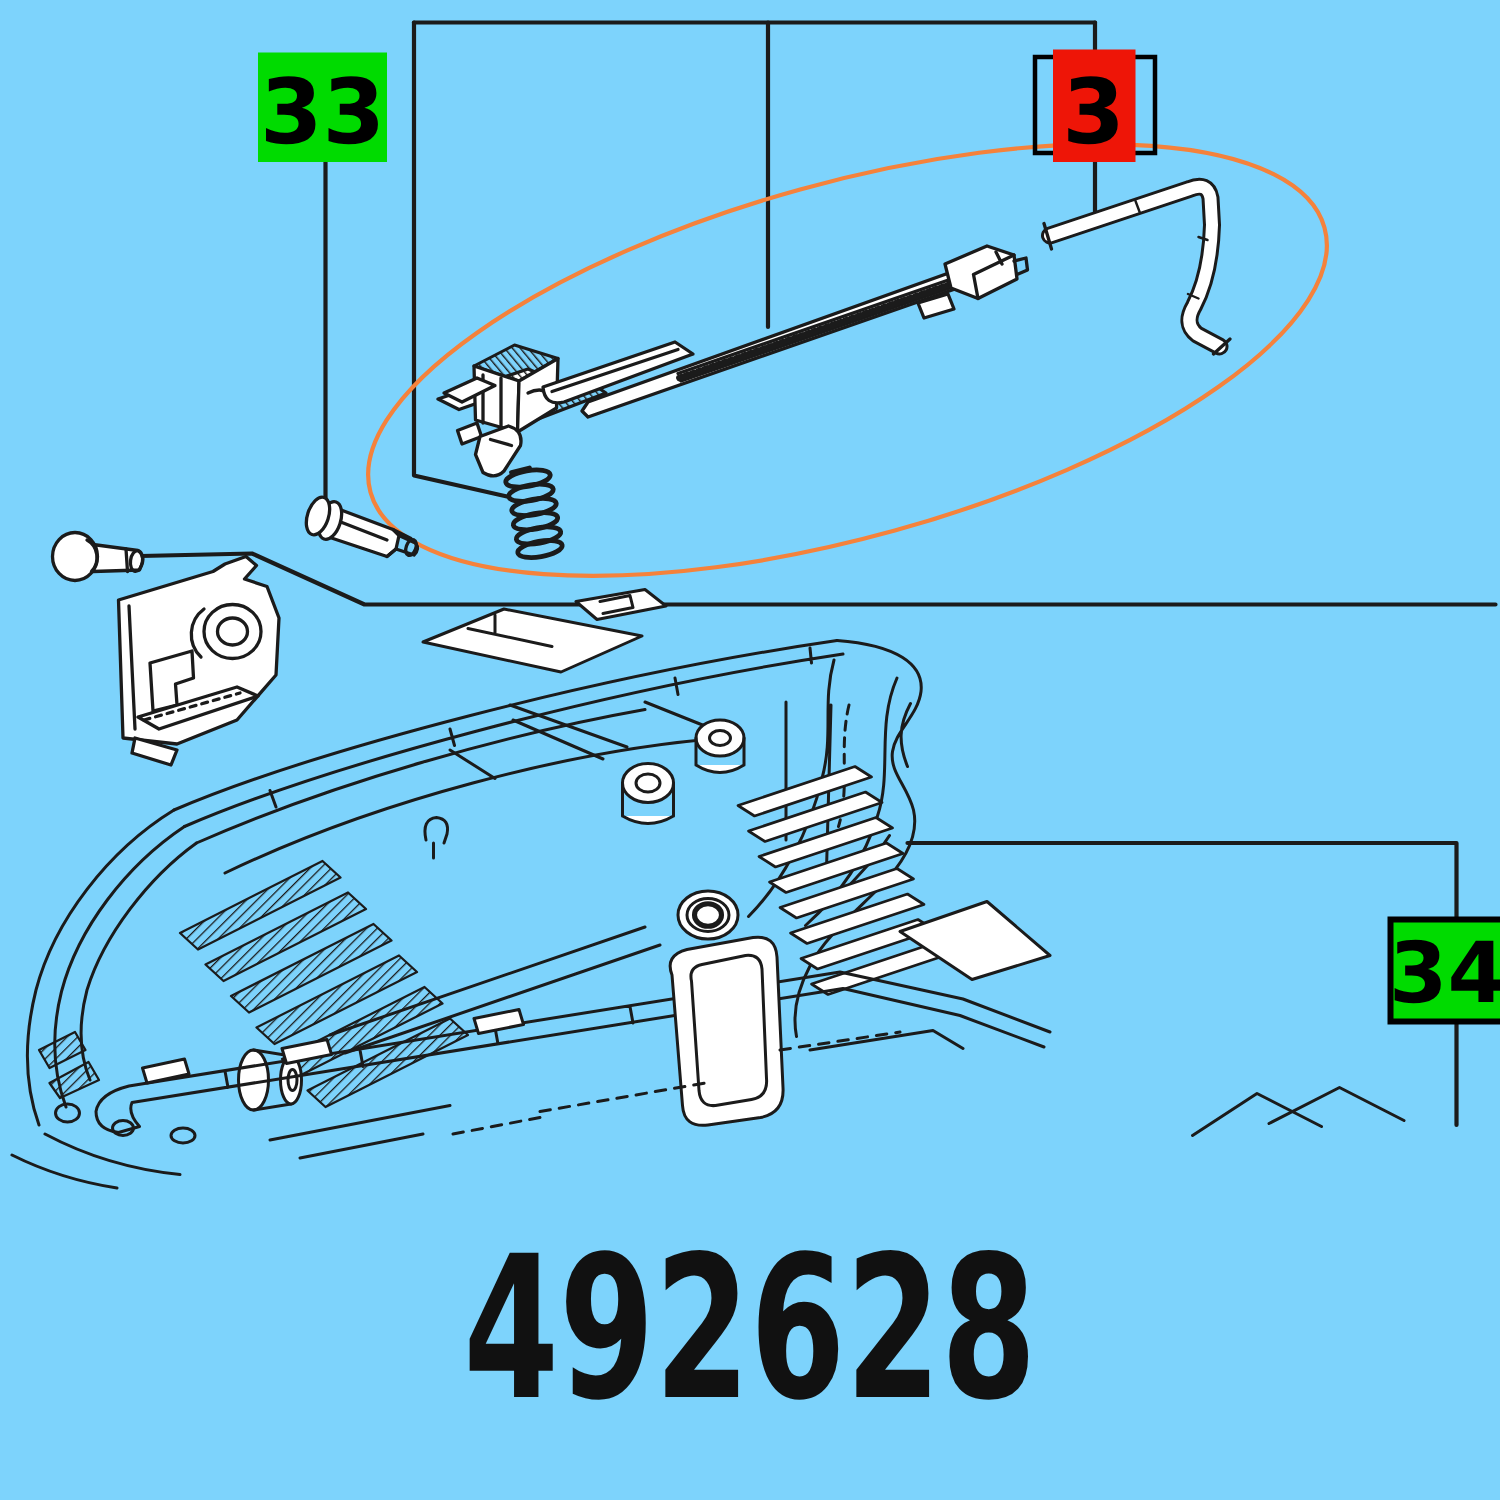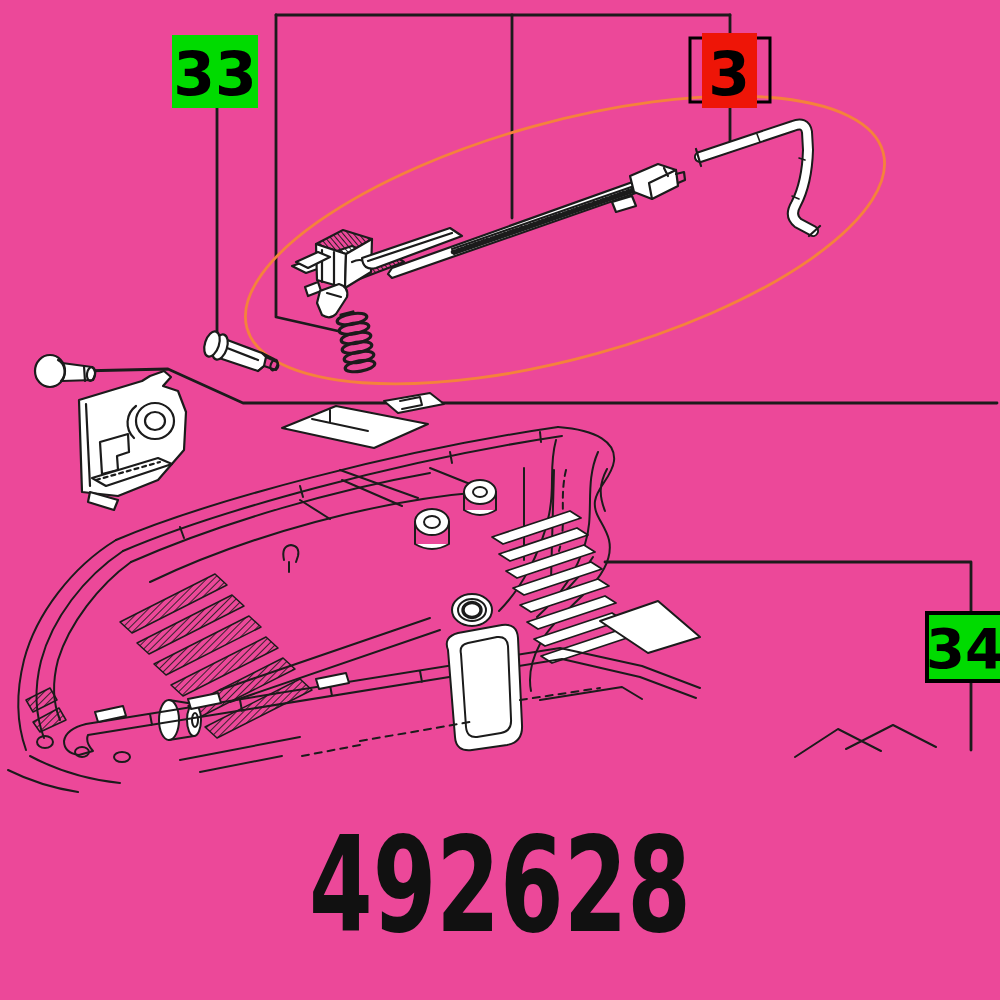--- a/index.html
+++ b/index.html
@@ -1,16 +1,16 @@
 <!DOCTYPE html>
 <html><head>
 <meta charset="utf-8">
 <style>
   html,body{margin:0;padding:0;background:#fff;}
-  #stage{position:relative;width:1000px;height:1000px;background:#ec4899;overflow:hidden;
+  #stage{position:relative;width:1000px;height:1000px;background:#7dd3fc;overflow:hidden;
          font-family:"DejaVu Sans","Liberation Sans",sans-serif;}
   svg{position:absolute;left:0;top:0;}
   .callout-num{font-family:"DejaVu Sans","Liberation Sans",sans-serif;font-weight:bold;fill:#000;}
   .partnum{font-family:"DejaVu Sans","Liberation Sans",sans-serif;font-weight:bold;fill:#111;}
 </style>
 </head>
 <body>
 
 <div id="stage">
 <svg width="1000" height="1000" viewBox="0 0 1000 1000">

